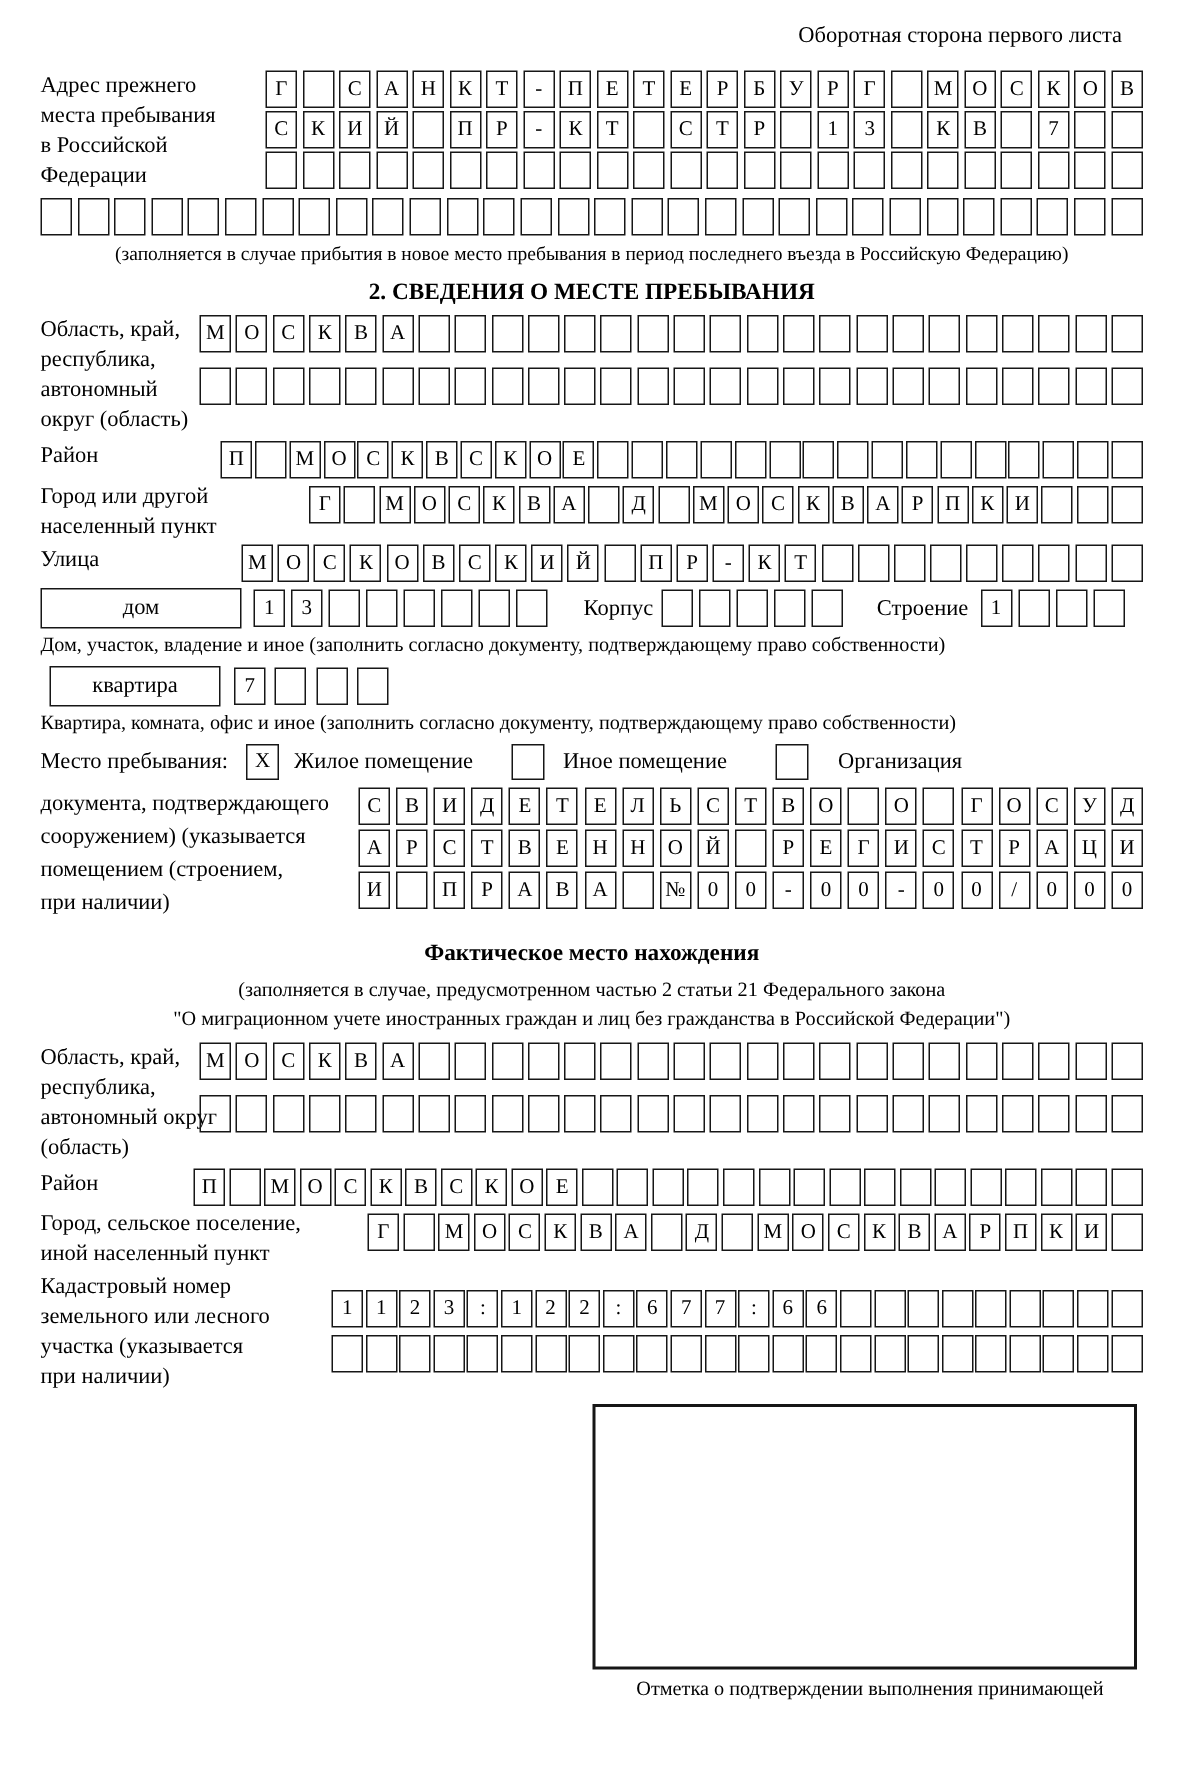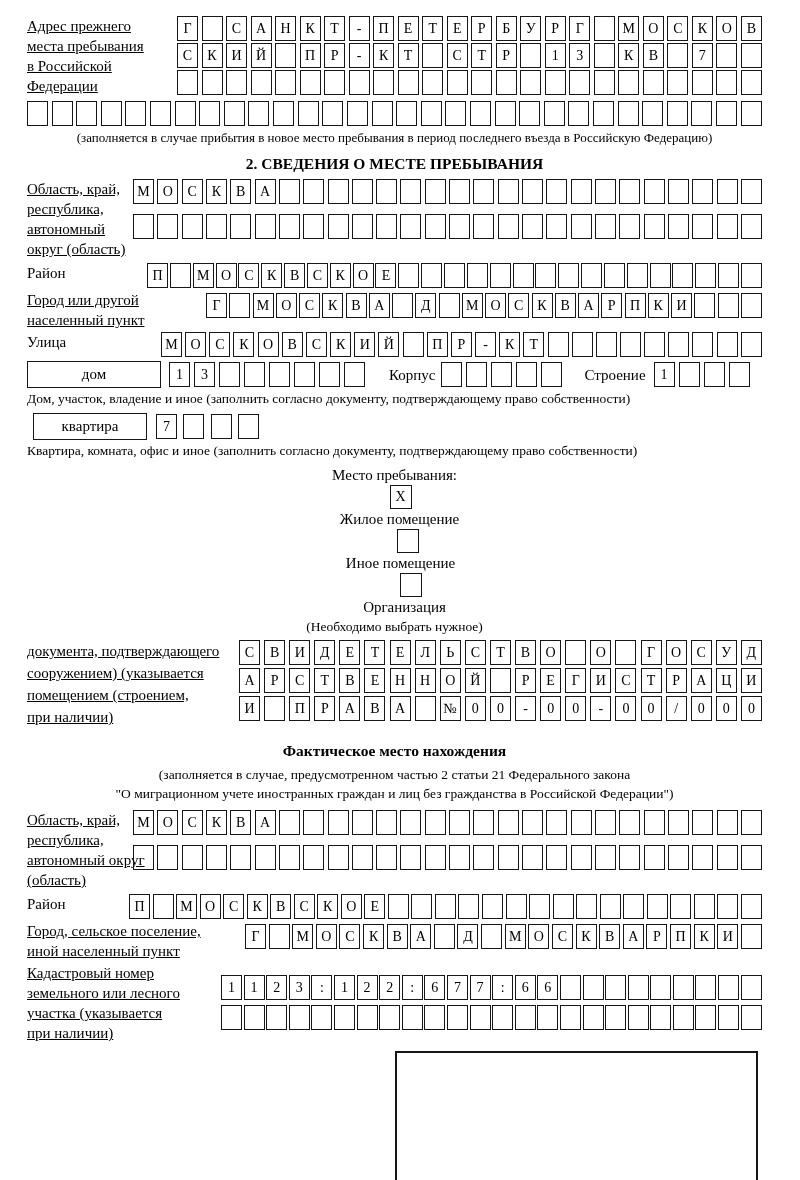--- a/index.html
+++ b/index.html
@@ -3,21 +3,21 @@
 <meta charset="utf-8">
 <style>
   html,body{margin:0;padding:0;background:#fff;}
   body{width:800px;height:1180px;color:#000;font-family:"Liberation Serif","DejaVu Serif",serif;}
   .page{box-sizing:border-box;width:800px;height:1180px;padding:16px 38px 0 27px;position:relative;}
 
   .top-title{text-align:right;font-size:15px;padding-right:14px;margin-bottom:14px;}
 
   .field-row{display:flex;align-items:flex-start;}
   .label{font-size:15px;line-height:20px;flex:none;}
-  .label div{white-space:nowrap;text-decoration:underline;}
+  .label div{white-space:nowrap;}
   .cells-col{flex:1;display:flex;flex-direction:column;gap:2px;min-width:0;}
   .cells-row{display:flex;justify-content:space-between;min-width:0;}
   .cell{flex:none;width:21px;height:25px;border:1.6px solid #161616;box-sizing:border-box;
         display:flex;align-items:center;justify-content:center;font-size:14px;line-height:1;}
   .full-row{margin-top:5px;}
   .footnote{text-align:center;font-size:13px;margin-top:4px;}
   .section-title{text-align:center;font-weight:bold;font-size:15.5px;margin:9px 0 6px 0;}
 
   .gap10{gap:10px;}
   .mt2{margin-top:2px;gap:46px;}
@@ -36,20 +36,21 @@
   .fact-foot{text-align:center;font-size:13.5px;line-height:17px;margin-top:2px;}
 
   .stamp-box{margin-left:368px;margin-top:8px;width:363px;height:177px;border:2px solid #161616;box-sizing:border-box;}
   .stamp-caption{margin-left:348px;width:410px;text-align:center;font-size:13.5px;line-height:18px;margin-top:4px;}
 </style>
 </head>
 <body>
 
 <div class="page">
 
+  <div class="top-title">Оборотная сторона первого листа</div>
 
   <div class="field-row">
     <div class="label" style="width:150px;">
       <div>Адрес прежнего</div>
       <div>места пребывания</div>
       <div>в Российской</div>
       <div>Федерации</div>
     </div>
     <div class="cells-col">
       <div class="cells-row">
@@ -372,30 +373,29 @@
     <div class="named-box" style="width:114px;margin-left:6px;">квартира</div>
     <div class="mini-cells" style="width:103px;margin-left:9px;">
         <div class="cell">7</div>
         <div class="cell"></div>
         <div class="cell"></div>
         <div class="cell"></div>
       </div>
   </div>
   <div class="caption">Квартира, комната, офис и иное (заполнить согласно документу, подтверждающему право собственности)</div>
 
-  <div class="inline-row" style="margin-top:6px;flex-direction:column;">
+  <div class="inline-row" style="margin-top:6px;">
     <div class="label">Место пребывания:</div>
     <div class="checkbox" style="margin-left:12px;">X</div>
     <div class="label" style="margin-left:10px;">Жилое помещение</div>
     <div class="checkbox" style="margin-left:26px;"></div>
     <div class="label" style="margin-left:12px;">Иное помещение</div>
     <div class="checkbox" style="margin-left:32px;"></div>
     <div class="label" style="margin-left:20px;">Организация</div>
   </div>
-  <div class="center-note">(Необходимо выбрать нужное)</div>
 
   <div class="field-row" style="margin-top:5px;">
     <div class="label" style="width:212px;line-height:22px;">
       <div>документа, подтверждающего</div>
       <div>сооружением) (указывается</div>
       <div>помещением (строением,</div>
       <div>при наличии)</div>
     </div>
     <div class="cells-col" style="gap:3px;">
       <div class="cells-row">

